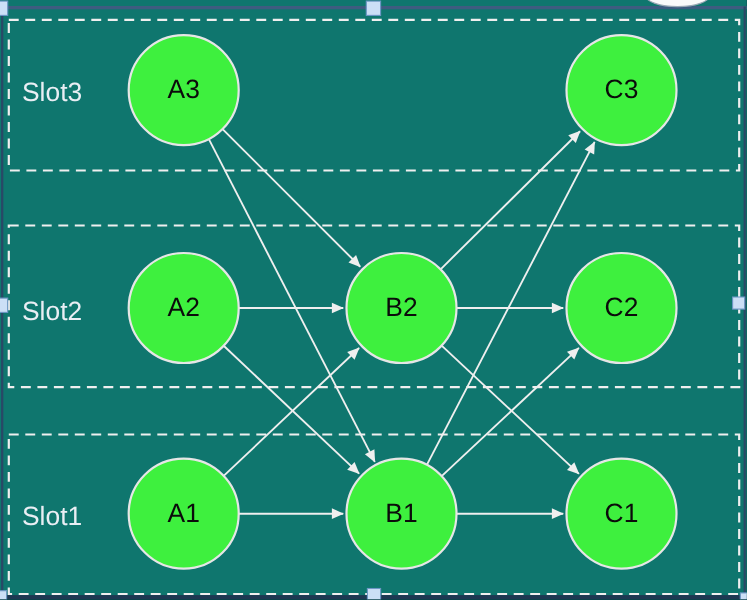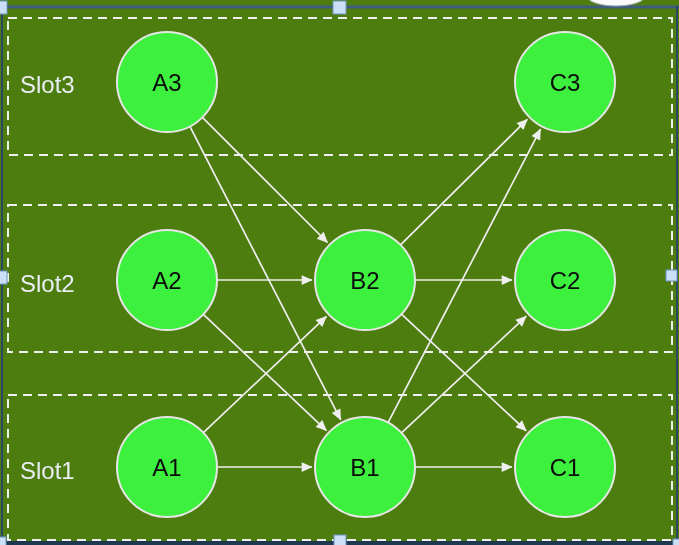--- a/index.html
+++ b/index.html
@@ -1,20 +1,20 @@
 <!DOCTYPE html>
 <html><head>
 <meta charset="utf-8">
 <style>
   html,body{margin:0;padding:0;background:#0d2133;}
   .stage{
     position:relative;
     width:679px;height:545px;
     overflow:hidden;
-    background:#4d7c0f;
+    background:#0f766e;
     font-family:"Liberation Sans", sans-serif;
   }
   svg{display:block;}
   .slot-rect{fill:none;stroke:#efefef;stroke-width:2;stroke-dasharray:9 6;}
   .slot-label{fill:#e9eef4;font-size:24px;}
   .edge{stroke:#efefef;stroke-width:1.7;fill:none;}
   .node-circle{fill:#3ef03e;stroke:#e6e6e6;stroke-width:2;}
   .node-label{fill:#0b0b0b;font-size:24px;text-anchor:middle;}
   .sel-line{stroke:#3e5c80;stroke-width:3;}
   .sel-vline{stroke:#2a4866;stroke-width:2;}

